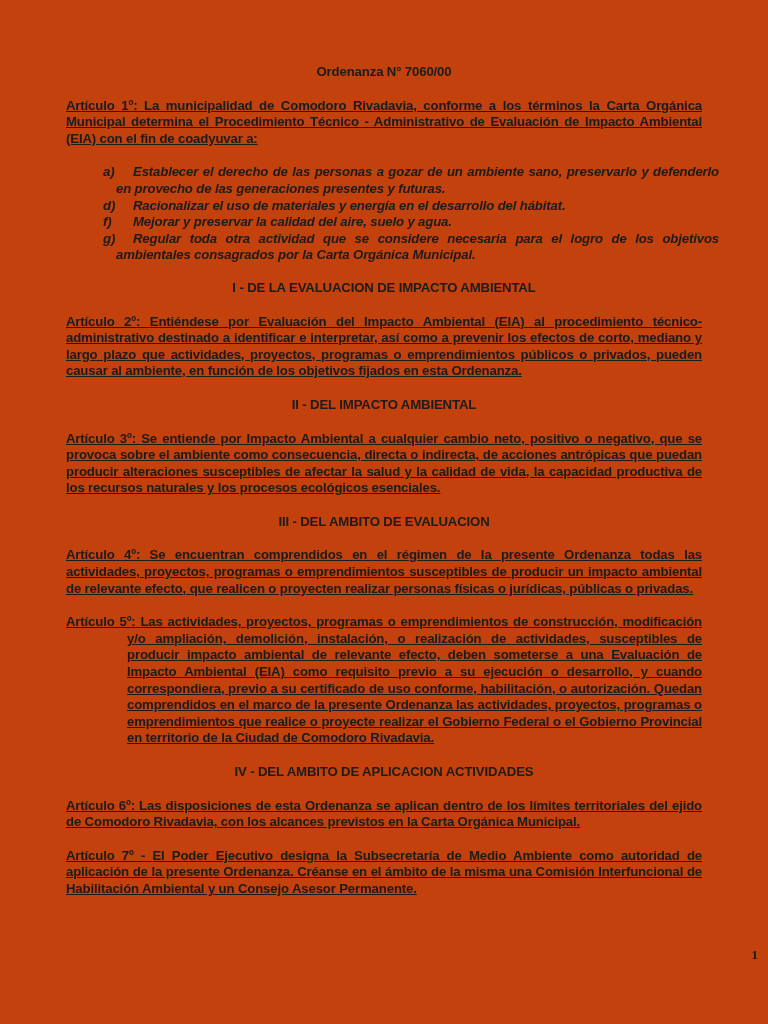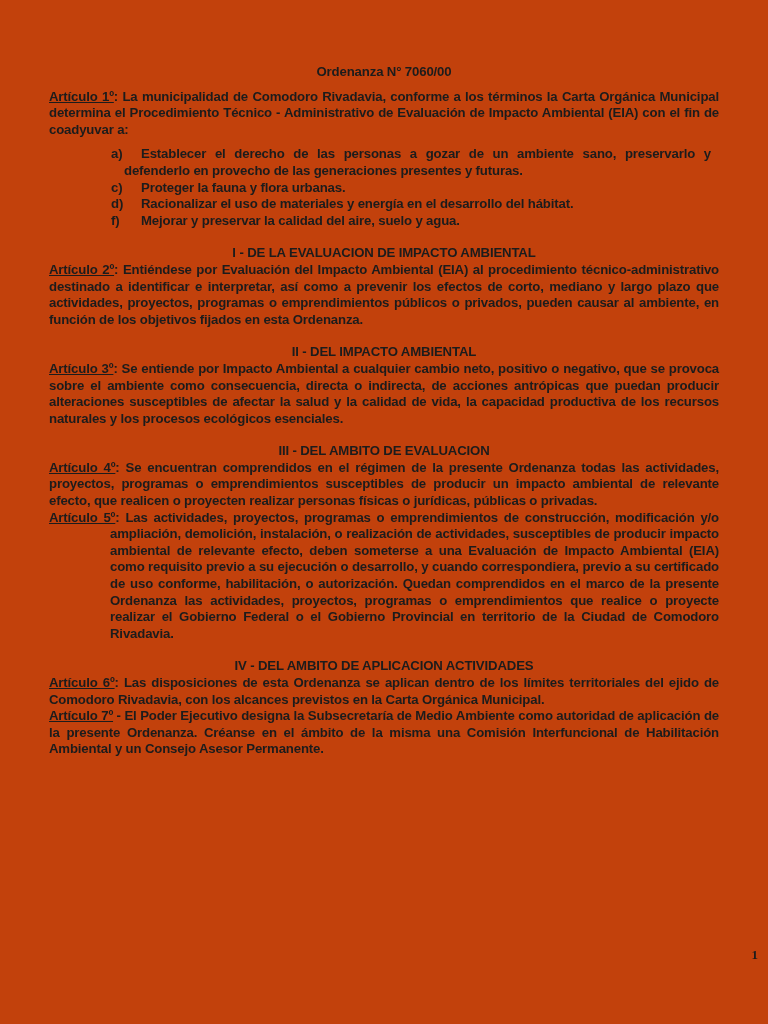--- a/index.html
+++ b/index.html
@@ -23,24 +23,24 @@
     line-height: 16.6px;
     letter-spacing: -0.15px;
     text-align: justify;
   }
   .heading {
     text-align: center;
     text-align-last: center;
     margin: 16px 0 0 0;
   }
   .heading.title { margin: 0 0 8px 0; }
-  .para { margin: 0; }
+  .para { margin: 17px; text-decoration: underline; }
   .para.hanging { padding-left: 61px; text-indent: -61px; }
   .art-label { text-decoration: underline; }
-  .list { margin: 8px; }
+  .list { margin: 0; font-style: italic; }
   .list-item { padding-left: 67px; }
   .li-marker { display: inline-block; width: 30px; margin-left: -13px; text-indent: 0; }
   .page-number {
     position: absolute;
     top: 947px;
     right: 50px;
     font-family: "Liberation Serif", serif;
     font-weight: 700;
     font-size: 13px;
     color: #1c1c1c;
@@ -48,23 +48,23 @@
 </style>
 </head>
 <body>
 
 <div class="page">
   <div class="content" id="doc-content">
       <div class="heading title">Ordenanza N° 7060/00</div>
       <p class="para"><span class="art-label">Artículo 1º</span><span>:</span> <span>La municipalidad de Comodoro Rivadavia, conforme a los términos la Carta Orgánica Municipal determina el Procedimiento Técnico - Administrativo de Evaluación de Impacto Ambiental (EIA) con el fin de coadyuvar a:</span></p>
       <div class="list">
         <div class="list-item"><span class="li-marker">a)</span><span>Establecer el derecho de las personas a gozar de un ambiente sano, preservarlo y defenderlo en provecho de las generaciones presentes y futuras.</span></div>
-        <div class="list-item"><span class="li-marker">c)</span><span>Proteger la fauna y flora urbanas.</span></div>
         <div class="list-item"><span class="li-marker">d)</span><span>Racionalizar el uso de materiales y energía en el desarrollo del hábitat.</span></div>
         <div class="list-item"><span class="li-marker">f)</span><span>Mejorar y preservar la calidad del aire, suelo y agua.</span></div>
+        <div class="list-item"><span class="li-marker">g)</span><span>Regular toda otra actividad que se considere necesaria para el logro de los objetivos ambientales consagrados por la Carta Orgánica Municipal.</span></div>
       </div>
       <div class="heading">I - DE LA EVALUACION DE IMPACTO AMBIENTAL</div>
       <p class="para"><span class="art-label">Artículo 2º</span><span>:</span> <span>Entiéndese por Evaluación del Impacto Ambiental (EIA) al procedimiento técnico-administrativo destinado a identificar e interpretar, así como a prevenir los efectos de corto, mediano y largo plazo que actividades, proyectos, programas o emprendimientos públicos o privados, pueden causar al ambiente, en función de los objetivos fijados en esta Ordenanza.</span></p>
       <div class="heading">II - DEL IMPACTO AMBIENTAL</div>
       <p class="para"><span class="art-label">Artículo 3º</span><span>:</span> <span>Se entiende por Impacto Ambiental a cualquier cambio neto, positivo o negativo, que se provoca sobre el ambiente como consecuencia, directa o indirecta, de acciones antrópicas que puedan producir alteraciones susceptibles de afectar la salud y la calidad de vida, la capacidad productiva de los recursos naturales y los procesos ecológicos esenciales.</span></p>
       <div class="heading">III - DEL AMBITO DE EVALUACION</div>
       <p class="para"><span class="art-label">Artículo 4º</span><span>:</span> <span>Se encuentran comprendidos en el régimen de la presente Ordenanza todas las actividades, proyectos, programas o emprendimientos susceptibles de producir un impacto ambiental de relevante efecto, que realicen o proyecten realizar personas físicas o jurídicas, públicas o privadas.</span></p>
       <p class="para hanging"><span class="art-label">Artículo 5º</span><span>:</span> <span>Las actividades, proyectos, programas o emprendimientos de construcción, modificación y/o ampliación, demolición, instalación, o realización de actividades, susceptibles de producir impacto ambiental de relevante efecto, deben someterse a una Evaluación de Impacto Ambiental (EIA) como requisito previo a su ejecución o desarrollo, y cuando correspondiera, previo a su certificado de uso conforme, habilitación, o autorización. Quedan comprendidos en el marco de la presente Ordenanza las actividades, proyectos, programas o emprendimientos que realice o proyecte realizar el Gobierno Federal o el Gobierno Provincial en territorio de la Ciudad de Comodoro Rivadavia.</span></p>
       <div class="heading">IV - DEL AMBITO DE APLICACION ACTIVIDADES</div>
       <p class="para"><span class="art-label">Artículo 6º</span><span>:</span> <span>Las disposiciones de esta Ordenanza se aplican dentro de los límites territoriales del ejido de Comodoro Rivadavia, con los alcances previstos en la Carta Orgánica Municipal.</span></p>

